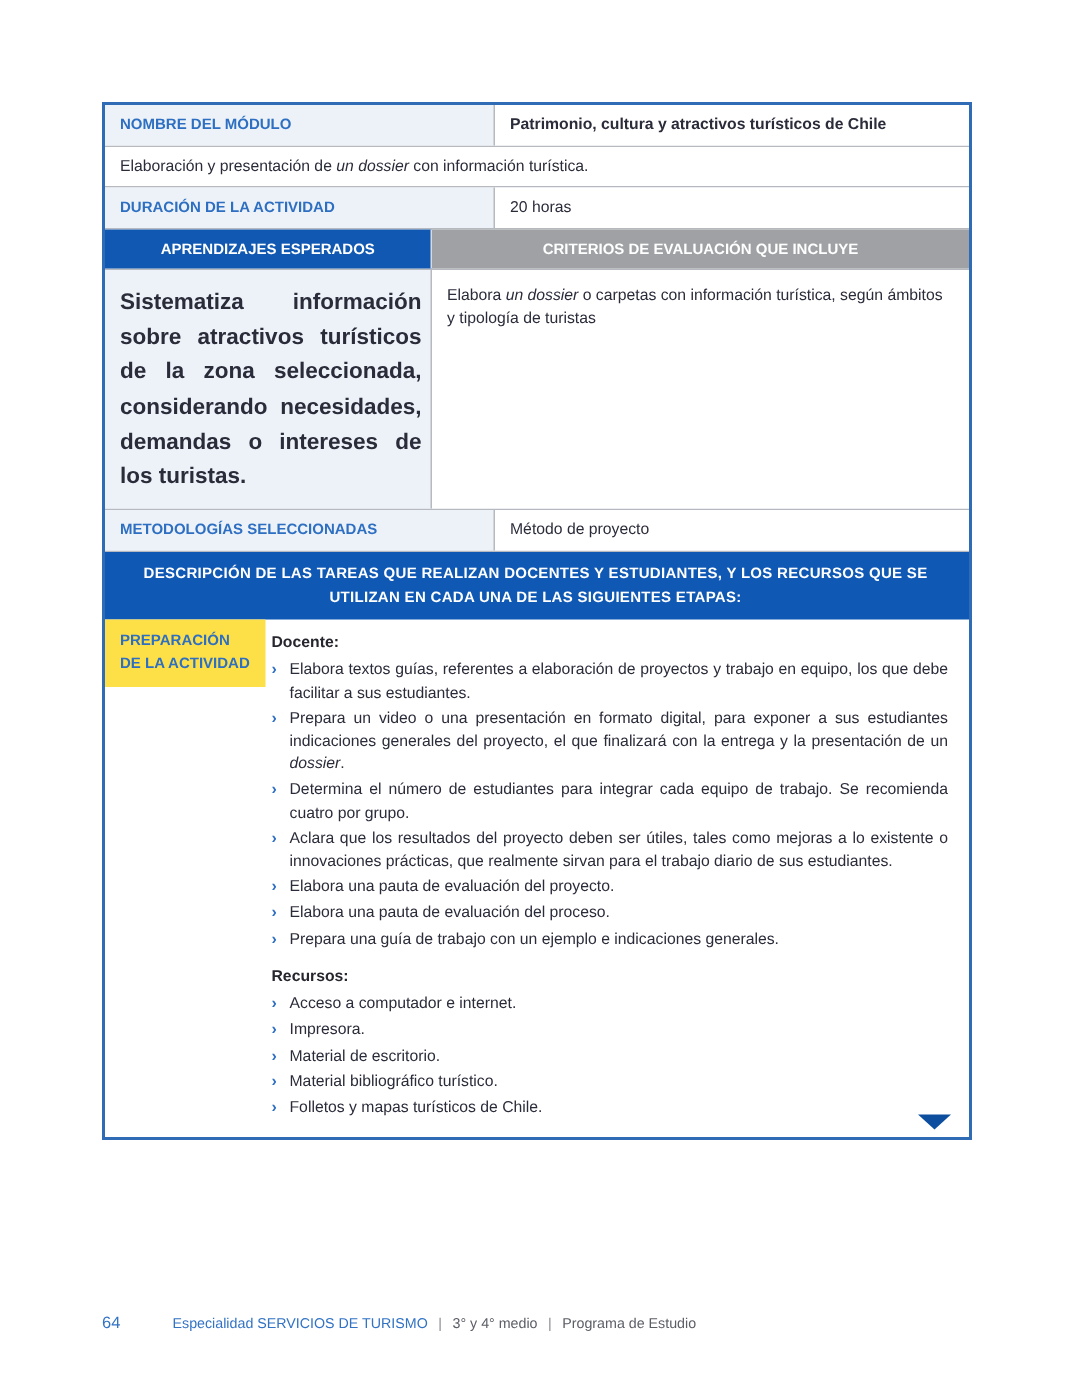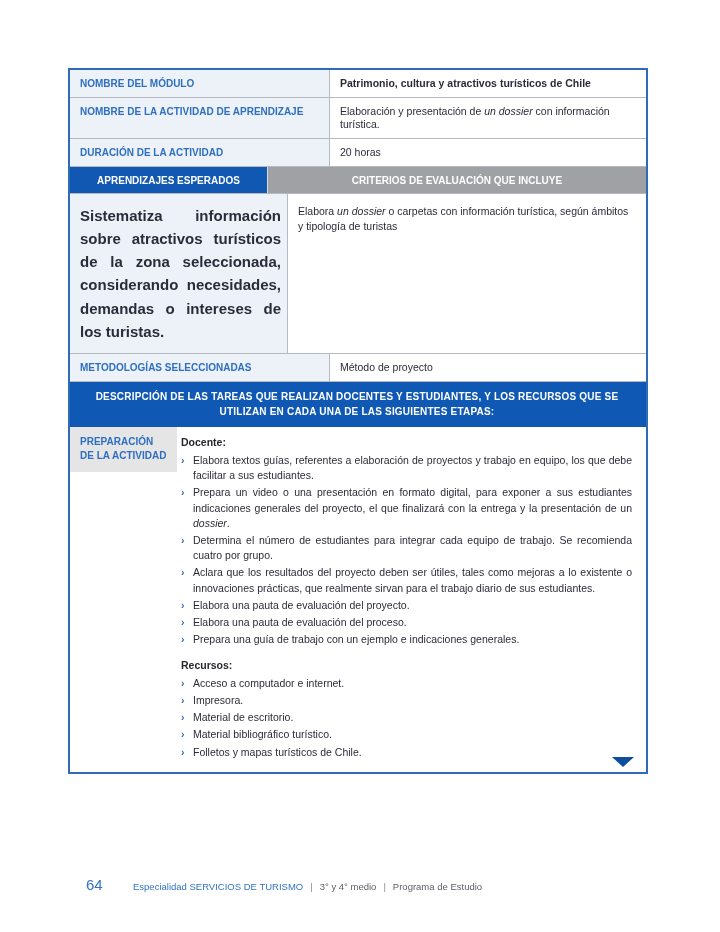--- a/index.html
+++ b/index.html
@@ -22,21 +22,21 @@
     width:260px;box-sizing:border-box;background:#edf2f8;color:#2e6fc2;
     font-size:10px;font-weight:bold;padding:7px 8px 6px 10px;
     border-right:1px solid #b6bac0;line-height:1.3;
   }
   .cell-value{
     flex:1;background:#ffffff;color:#2b2c3a;font-size:10.5px;
     padding:7px 10px 6px 10px;line-height:1.3;
   }
   .cell-value.bold{font-weight:bold;}
   .hdr-left{
-    width:198px;box-sizing:border-box;background:#1158b2;color:#ffffff;
+    width:218px;box-sizing:border-box;background:#1158b2;color:#ffffff;
     font-size:10px;font-weight:bold;text-align:center;padding:8px 4px 7px 4px;
     border-right:1px solid #d7dbe0;
   }
   .hdr-right{
     flex:1;background:#9fa1a4;color:#ffffff;font-size:10px;font-weight:bold;
     text-align:center;padding:8px 4px 7px 4px;
   }
   .cell-learning{
     width:218px;box-sizing:border-box;background:#edf2f8;color:#2b2c3a;
     font-size:15px;padding:10px 6px 10px 10px;line-height:1.55;
@@ -46,60 +46,59 @@
     flex:1;background:#ffffff;color:#2b2c3a;font-size:10.5px;
     padding:10px 10px 10px 10px;line-height:1.45;
   }
   .banner{
     background:#0f58b4;color:#ffffff;font-size:10px;font-weight:bold;
     padding:7px 12px 7px 10px;line-height:1.55;letter-spacing:.2px;text-align:center;
   }
   .stage{display:flex;min-height:327px;}
   .stage-left{width:107px;box-sizing:border-box;flex:0 0 107px;}
   .stage-label{
-    background:#e5e5e5;color:#2e6fc2;font-size:10px;font-weight:bold;
+    background:#fde047;color:#2e6fc2;font-size:10px;font-weight:bold;
     padding:8px 8px 8px 10px;line-height:1.45;
   }
   .stage-content{
     flex:1;padding:8px 14px 10px 4px;font-size:10.5px;line-height:1.45;
   }
   .group-heading{font-weight:bold;color:#26262e;margin:0 0 3px 0;}
   .group-heading.second{margin-top:10px;}
   .bullet{display:flex;margin:0 0 2px 0;}
   .bullet .marker{flex:0 0 12px;width:12px;color:#2e6fc2;font-weight:bold;}
   .bullet .btext{flex:1;text-align:justify;}
   em{font-style:italic;}
   .cont-arrow{
     position:absolute;right:12px;bottom:5px;width:0;height:0;
     border-left:11px solid transparent;border-right:11px solid transparent;
     border-top:10px solid #0d4f9e;
   }
   .footer{
     position:absolute;left:68px;top:876px;width:600px;display:flex;
     align-items:baseline;
   }
-  .page-num{color:#3273c4;font-size:15px;width:30px;margin-left:18px;}
+  .page-num{color:#3273c4;font-size:11px;width:30px;}
   .footer-text{font-size:9.5px;margin-left:17px;color:#5c5e66;}
   .footer-text .blue{color:#3273c4;}
   .footer-text .sep{color:#8a8c92;margin:0 7px;}
 </style>
 </head>
 <body>
 
 <div class="doc">
 
   <div class="tbl">
 
     <div class="row">
       <div class="cell-label">NOMBRE DEL MÓDULO</div>
       <div class="cell-value bold">Patrimonio, cultura y atractivos turísticos de Chile</div>
     </div>
 
     <div class="row">
-      <div class="cell-label">NOMBRE DE LA ACTIVIDAD DE APRENDIZAJE</div>
       <div class="cell-value"><span>Elaboración y presentación de </span><em>un dossier</em><span> con información turística.</span></div>
     </div>
 
     <div class="row">
       <div class="cell-label">DURACIÓN DE LA ACTIVIDAD</div>
       <div class="cell-value">20 horas</div>
     </div>
 
     <div class="row">
       <div class="hdr-left">APRENDIZAJES ESPERADOS</div>

